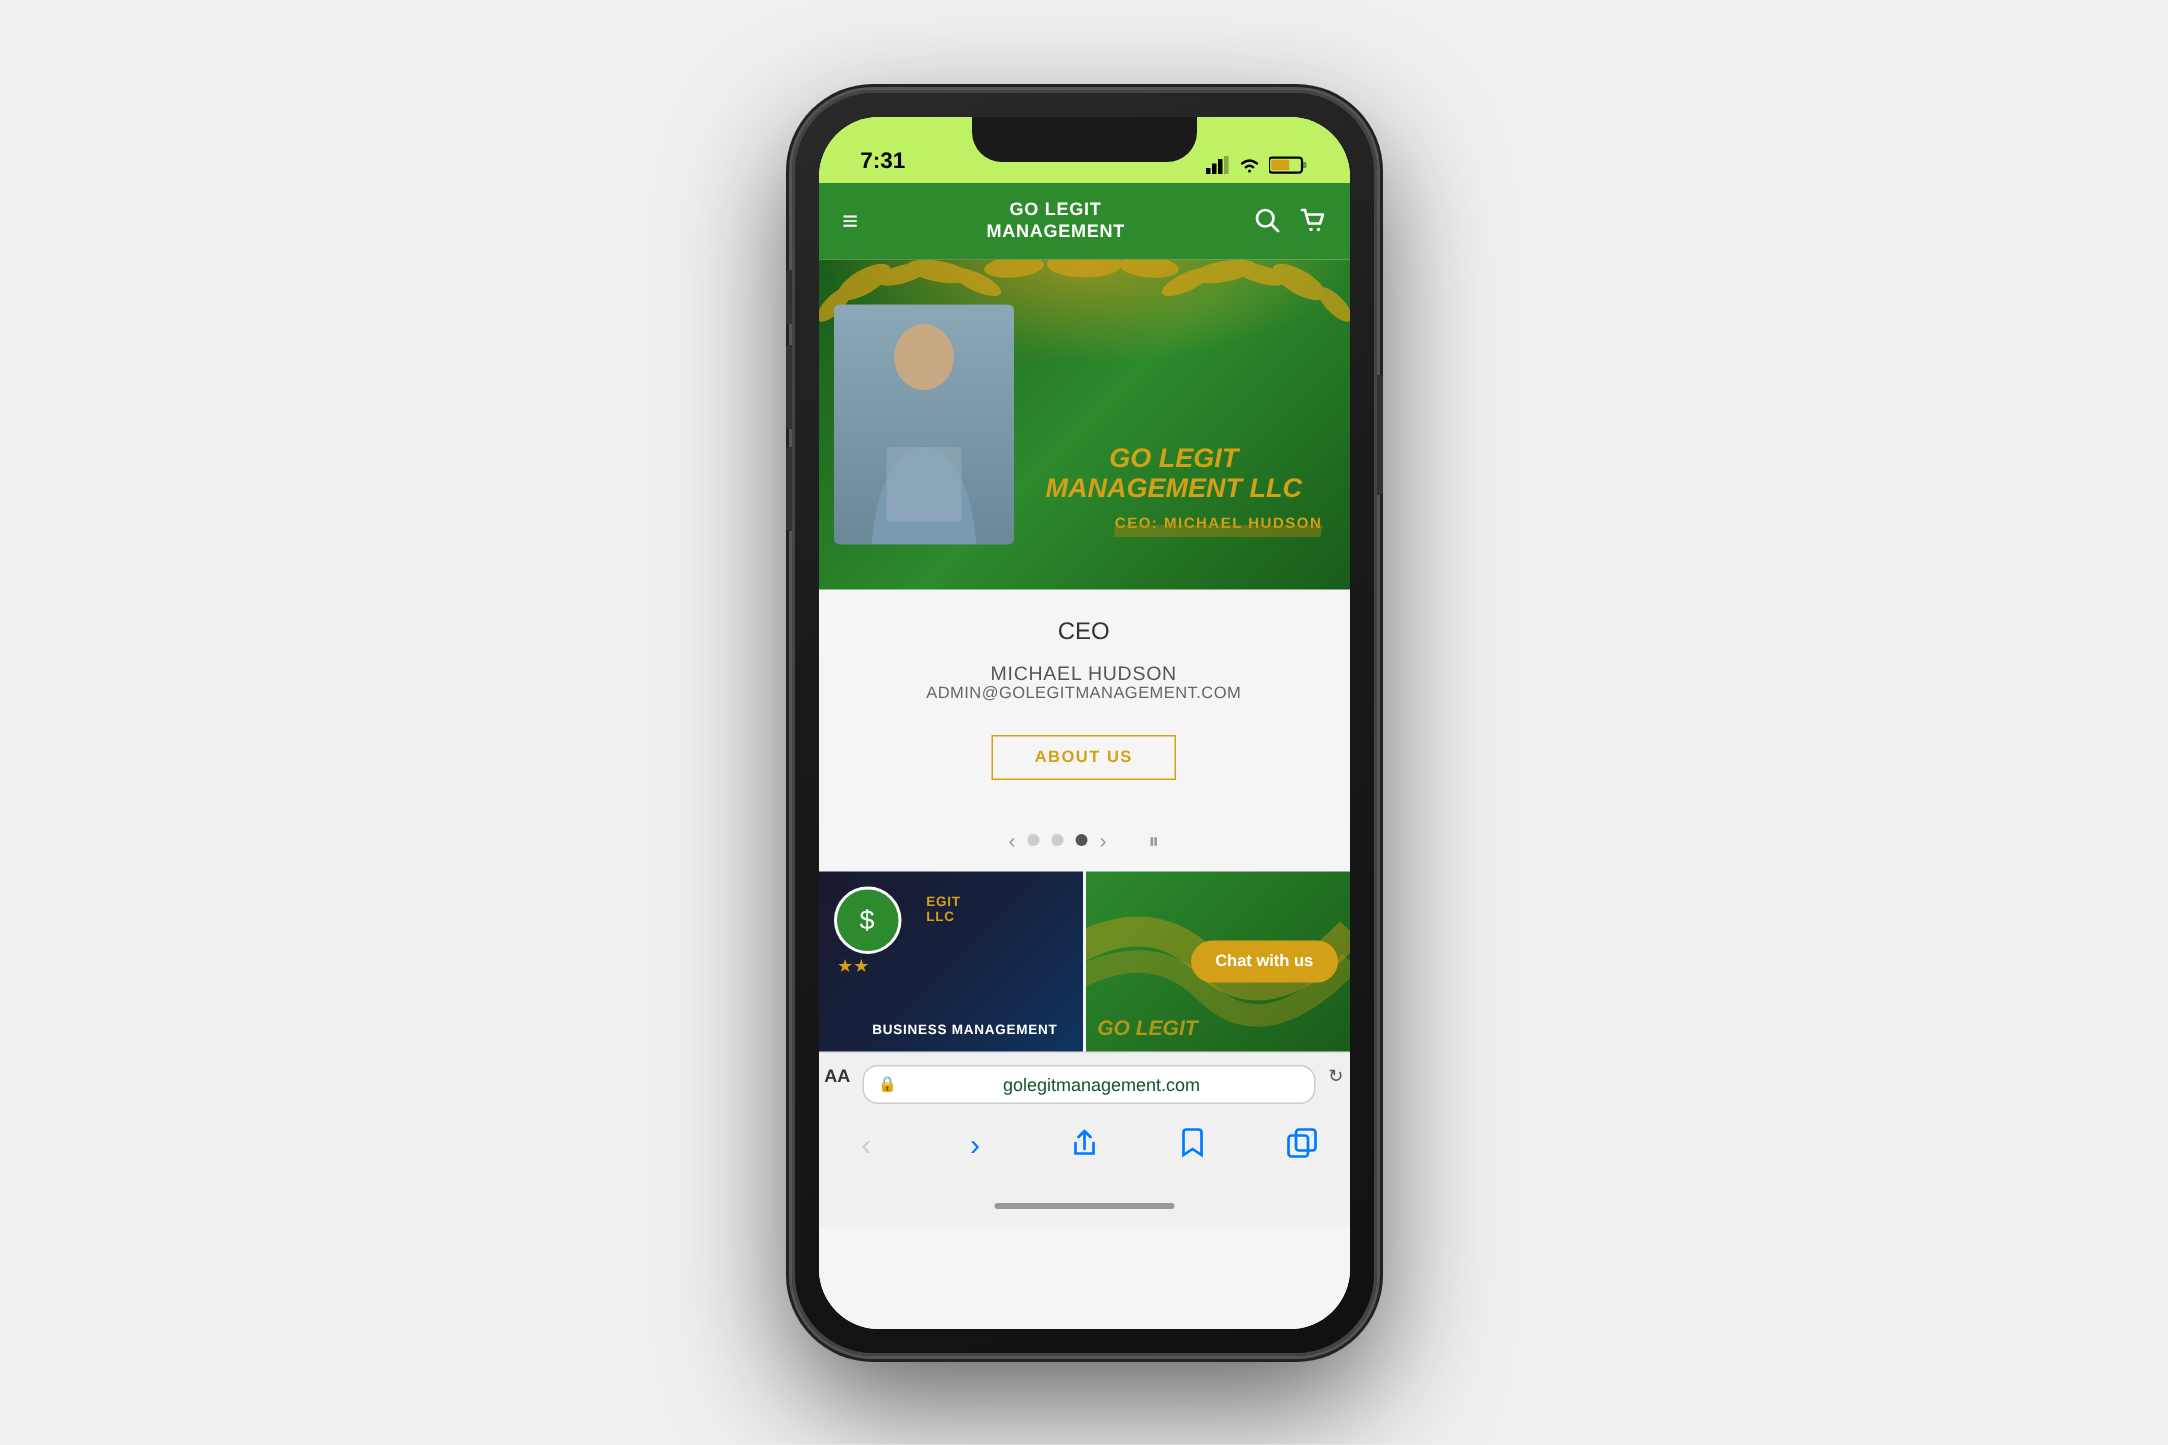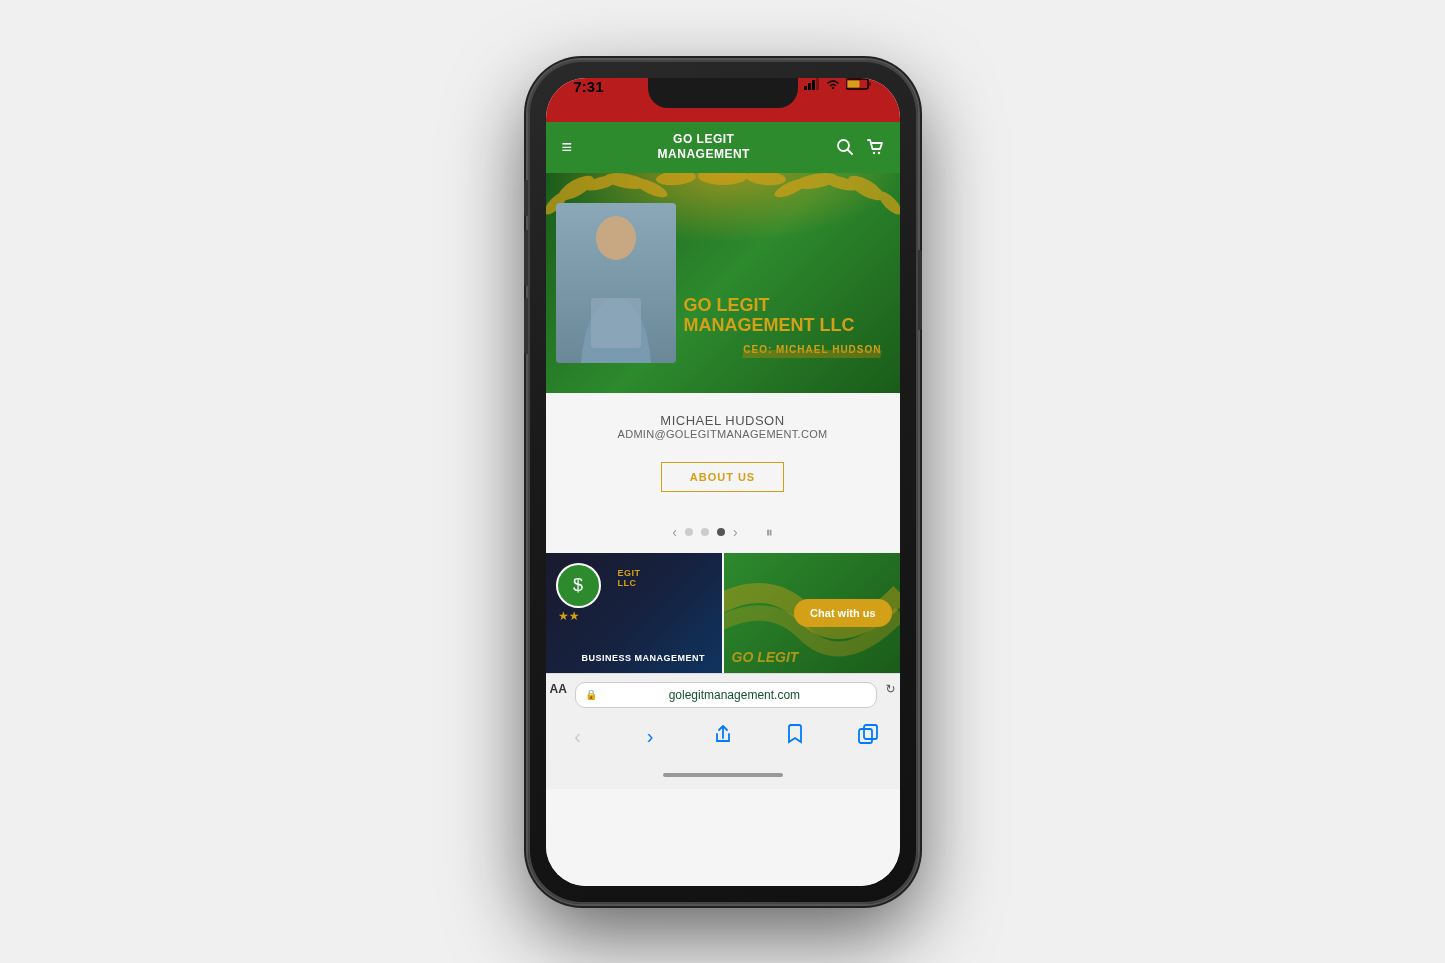--- a/index.html
+++ b/index.html
@@ -53,23 +53,23 @@
       height: 30px;
       background: #1a1a1a;
       border-radius: 0 0 20px 20px;
       z-index: 100;
     }
 
     
     .status-bar {
       position: relative;
       height: 44px;
-      background: #b91c1c;
-      display: flex;
-      align-items: flex-start;
+      background: #bef264;
+      display: flex;
+      align-items: flex-end;
       justify-content: space-between;
       padding: 0 28px 6px;
       font-size: 13px;
       font-weight: 600;
       color: #000;
       z-index: 50;
     }
 
     .status-time {
       font-size: 15px;
@@ -165,23 +165,24 @@
       padding: 0 8px 8px;
       display: flex;
       flex-direction: column;
       align-items: flex-end;
     }
 
     .hero-company-name {
       color: #d4a017;
       font-size: 18px;
       font-weight: 900;
-      text-align: left;
+      text-align: center;
       line-height: 1.1;
       text-transform: uppercase;
+      font-style: italic;
     }
 
     .hero-ceo-label {
       color: #d4a017;
       font-size: 10px;
       font-weight: 700;
       letter-spacing: 1px;
       text-align: right;
       margin-top: 8px;
       position: relative;
@@ -584,20 +585,21 @@
           </div>
 
           <div class="hero-text-area">
             <div class="hero-company-name">GO LEGIT MANAGEMENT LLC</div>
             <div class="hero-ceo-label">CEO: MICHAEL HUDSON</div>
           </div>
         </div>
       </div>
 
       <div class="profile-section">
+        <div class="profile-role">CEO</div>
         <div class="profile-name">MICHAEL HUDSON</div>
         <div class="profile-email">ADMIN@GOLEGITMANAGEMENT.COM</div>
         <button class="about-us-btn">ABOUT US</button>
       </div>
 
       <div class="carousel-nav">
         <span class="carousel-arrow">‹</span>
         <div class="carousel-dot"></div>
         <div class="carousel-dot"></div>
         <div class="carousel-dot active"></div>

